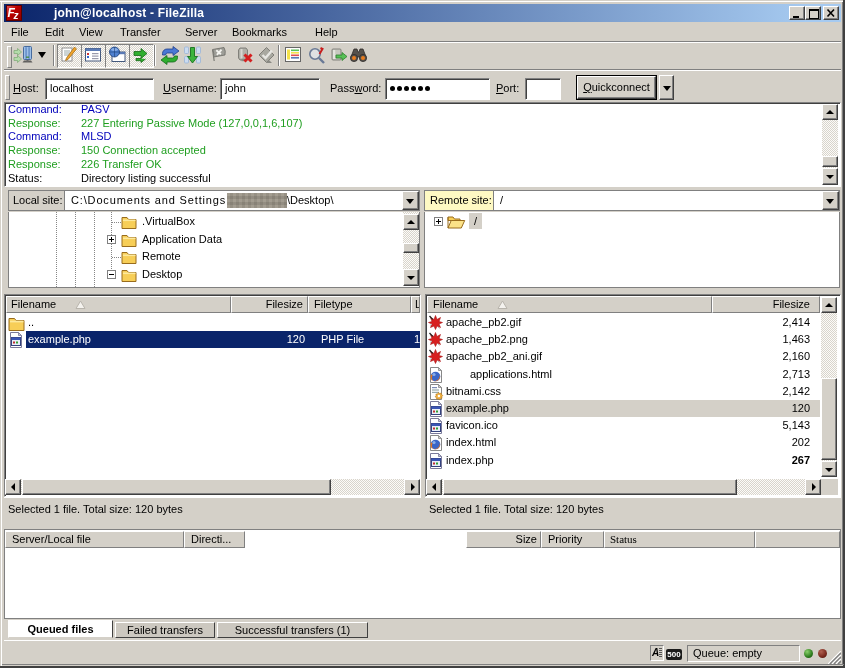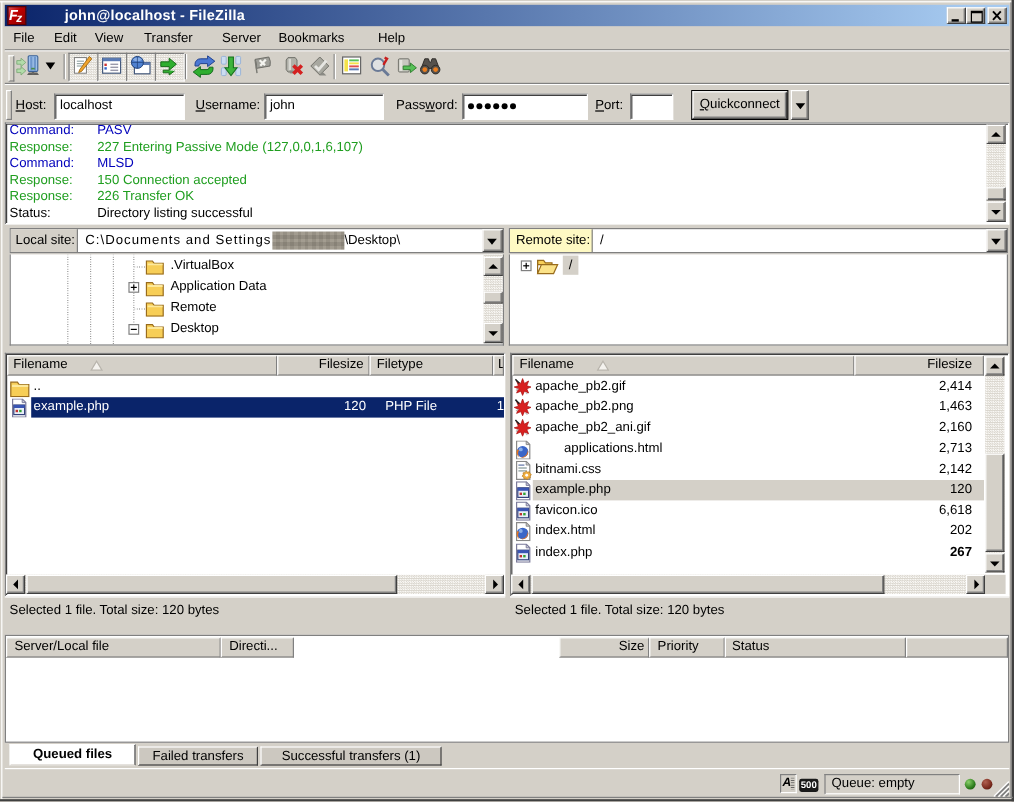--- a/index.html
+++ b/index.html
@@ -413,21 +413,21 @@
     <div class="row" style="left:286px;top:105px;width:98px;text-align:right;">120</div>
   <svg class="abs" style="left:2px;top:123px;" width="16" height="16" viewBox="0 0 16 16">
       <path d="M2.5 0.5 h8 l3 3 v12 h-11 z" fill="#fff" stroke="#7a7a9a" stroke-width="1"></path>
       <path d="M10.5 0.5 l3 3 h-3 z" fill="#c8c8d8" stroke="#7a7a9a" stroke-width="0.8"></path>
       <rect x="3.5" y="5.5" width="9" height="8" fill="#e8eef8" stroke="#33417c" stroke-width="1"></rect>
       <rect x="3.5" y="5.5" width="9" height="2.5" fill="#3a55b4"></rect>
       <rect x="5" y="9.5" width="2" height="2" fill="#c03030"></rect>
       <rect x="8" y="9.5" width="2" height="2" fill="#30a030"></rect>
     </svg>
   <div class="row" style="left:20px;top:122px;">favicon.ico</div>
-    <div class="row" style="left:286px;top:122px;width:98px;text-align:right;">6,618</div>
+    <div class="row" style="left:286px;top:122px;width:98px;text-align:right;">5,143</div>
   <svg class="abs" style="left:2px;top:140px;" width="16" height="16" viewBox="0 0 16 16">
       <path d="M2.5 0.5 h8 l3 3 v12 h-11 z" fill="#fff" stroke="#888" stroke-width="1"></path>
       <path d="M10.5 0.5 l3 3 h-3 z" fill="#d0d0d0" stroke="#888" stroke-width="0.8"></path>
       <circle cx="7.5" cy="9.5" r="4.8" fill="#3a66c8"></circle>
       <path d="M3.2 7.6 a4.8 4.8 0 0 0 1.6 6.5 a6 6 0 0 1 -0.3 -6 z M11.8 7.8 a4.8 4.8 0 0 1 -6.6 6 c2.8 0.6 5.2 -0.8 6 -3 a5 5 0 0 0 0.6 -3 z" fill="#e8761e"></path>
       <circle cx="6" cy="7.5" r="1.6" fill="#9ec0f0" opacity="0.8"></circle>
     </svg>
   <div class="row" style="left:20px;top:139px;">index.html</div>
     <div class="row" style="left:286px;top:139px;width:98px;text-align:right;">202</div>
   <svg class="abs" style="left:2px;top:158px;" width="16" height="16" viewBox="0 0 16 16">
@@ -464,21 +464,21 @@
 <div class="abs" style="left:4px;top:497px;width:417px;height:24px;background:#d4d0c8;border-top:1px solid #fff;box-sizing:border-box;"></div>
 <div class="abs" style="left:425px;top:497px;width:416px;height:24px;background:#d4d0c8;border-top:1px solid #fff;box-sizing:border-box;"></div>
 <div class="abs" style="left:8px;top:503px;">Selected 1 file. Total size: 120 bytes</div>
 <div class="abs" style="left:429px;top:503px;">Selected 1 file. Total size: 120 bytes</div>
 
 <div class="abs" style="left:4px;top:529px;width:837px;height:90px;border:1px solid #808080;box-sizing:border-box;background:#fff;">
   <div class="hdrcell" style="left:0px;top:1px;width:179px;padding-left:6px;">Server/Local file</div>
   <div class="hdrcell" style="left:179px;top:1px;width:61px;padding-left:6px;">Directi...</div>
   <div class="hdrcell" style="left:461px;top:1px;width:75px;text-align:right;padding-right:3px;box-sizing:border-box;">Size</div>
   <div class="hdrcell" style="left:536px;top:1px;width:63px;padding-left:6px;">Priority</div>
-  <div class="hdrcell" style="left:599px;top:1px;width:151px;padding-left:5px;">Status</div>
+  <div class="hdrcell" style="left:599px;top:1px;width:151px;padding-left:5px;font-family:Liberation Serif, serif;">Status</div>
   <div class="hdrcell" style="left:750px;top:1px;width:85px;"></div>
 </div>
 
 <div class="abs" style="left:115px;top:622px;width:100px;height:16px;background:#ccc8c0;border:1px solid;border-color:#fff #404040 #404040 #fff;box-sizing:border-box;text-align:center;line-height:14px;">Failed transfers</div>
 <div class="abs" style="left:217px;top:622px;width:151px;height:16px;background:#ccc8c0;border:1px solid;border-color:#fff #404040 #404040 #fff;box-sizing:border-box;text-align:center;line-height:14px;">Successful transfers (1)</div>
 <div class="abs" style="left:8px;top:620px;width:105px;height:18px;background:#fff;border:1px solid;border-color:#fff #404040 #d4d0c8 #fff;box-sizing:border-box;text-align:center;line-height:16px;font-weight:bold;">Queued files</div>
 
 <div class="abs" style="left:4px;top:640px;width:837px;height:1px;background:#fff;"></div>
 <div class="abs" style="left:650px;top:645px;width:14px;height:16px;border:1px solid;border-color:#808080 #fff #fff #808080;background:#d4d0c8;box-sizing:border-box;">
   <div style="position:absolute;left:1px;top:1px;font-size:10px;font-weight:bold;font-style:italic;">A</div>

